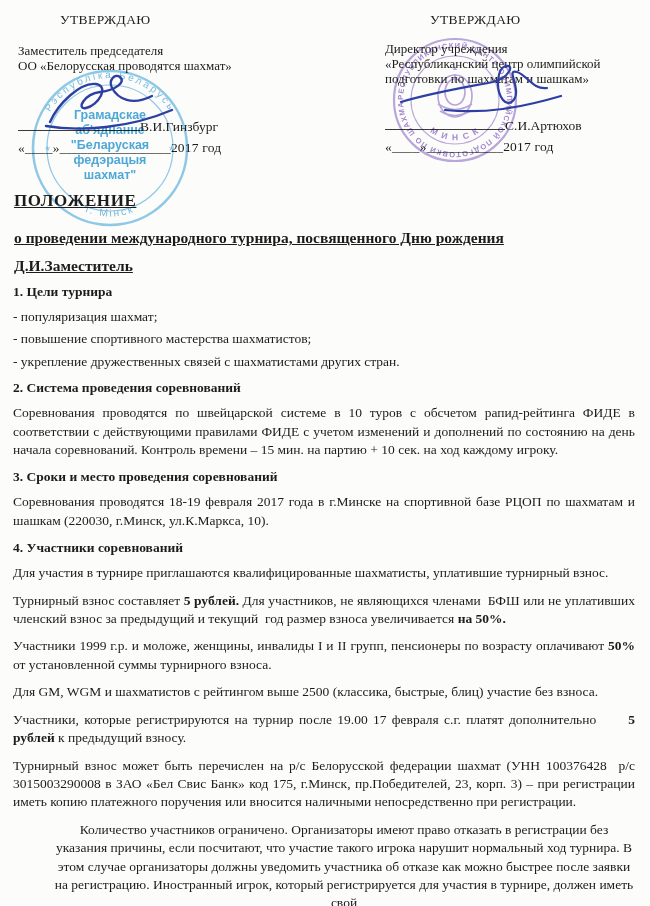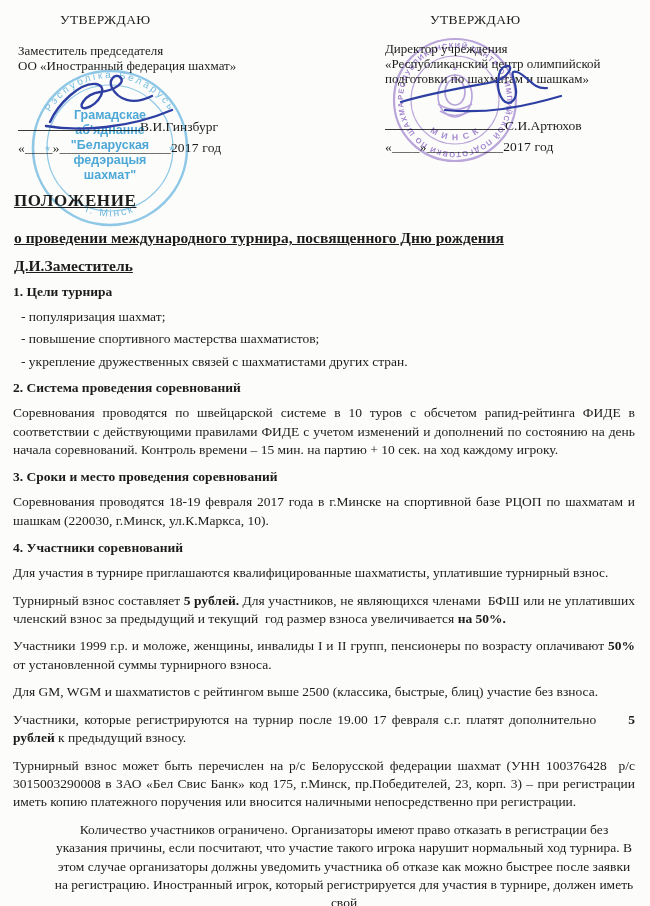--- a/index.html
+++ b/index.html
@@ -39,32 +39,32 @@
   .title-block{position:absolute;top:190px;left:14px;width:540px;text-align:left;text-decoration:underline;}
   .doc-title{font-size:17px;font-weight:bold;letter-spacing:.6px;line-height:22px;}
   .doc-subtitle{margin-top:12px;font-size:15.5px;font-weight:bold;line-height:28px;}
   .doc-subtitle div{white-space:nowrap;}
   
   .content{position:absolute;top:272px;left:13px;right:15px;font-size:13.5px;}
   .sec-heading{font-weight:bold;line-height:18px;margin:8px 0 7px;}
   .content > .sec-heading:first-child{margin-top:11px;}
   .para{line-height:18.4px;margin:0 0 9px;text-align:justify;}
   .para.left{text-align:center;margin-left:40px;}
-  .bullet{line-height:18.4px;margin:0 8px 4px;}
+  .bullet{line-height:18.4px;margin:0 0 4px;}
   b{font-weight:bold;}
 </style>
 </head>
 <body>
 
 <div class="page">
 
   <div class="approval left">
     <div class="approve-label">УТВЕРЖДАЮ</div>
     <div class="pos-line">Заместитель председателя</div>
-    <div class="pos-line">ОО «Иностранный федерация шахмат»</div>
+    <div class="pos-line">ОО «Белорусская проводятся шахмат»</div>
     <div class="sig-row"><span class="sig-line"></span><span>В.И.Гинзбург</span></div>
     <div class="date-row">«____»________________2017 год</div>
   </div>
 
   <div class="approval right">
     <div class="approve-label">УТВЕРЖДАЮ</div>
     <div class="pos-line">Директор учреждения</div>
     <div class="pos-line">«Республиканский центр олимпийской</div>
     <div class="pos-line">подготовки по шахматам и шашкам»</div>
     <div class="sig-row"><span class="sig-line"></span><span>С.И.Артюхов</span></div>

